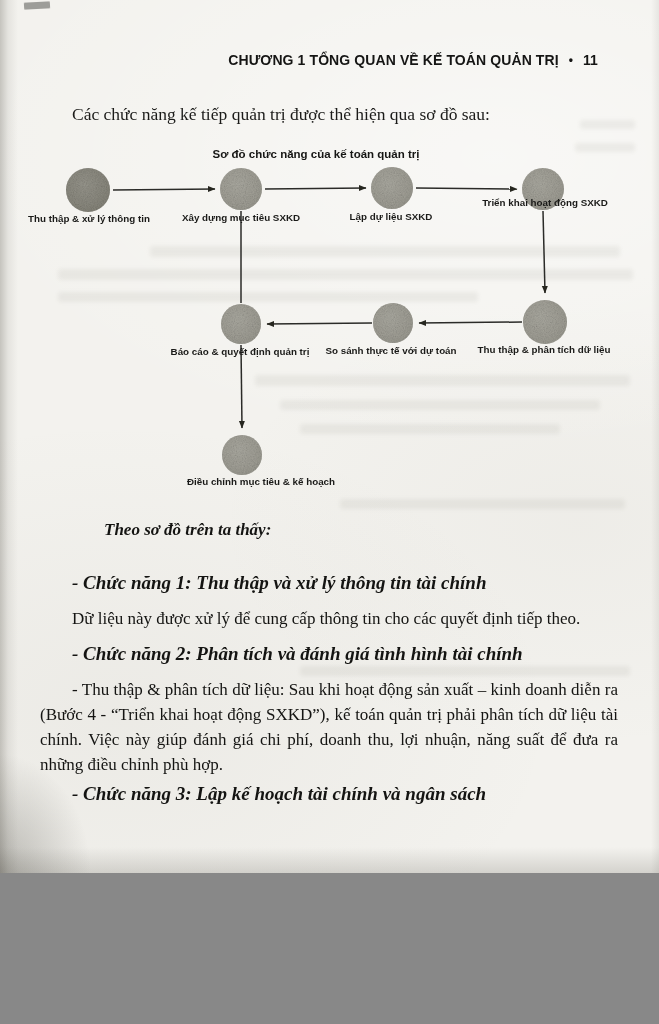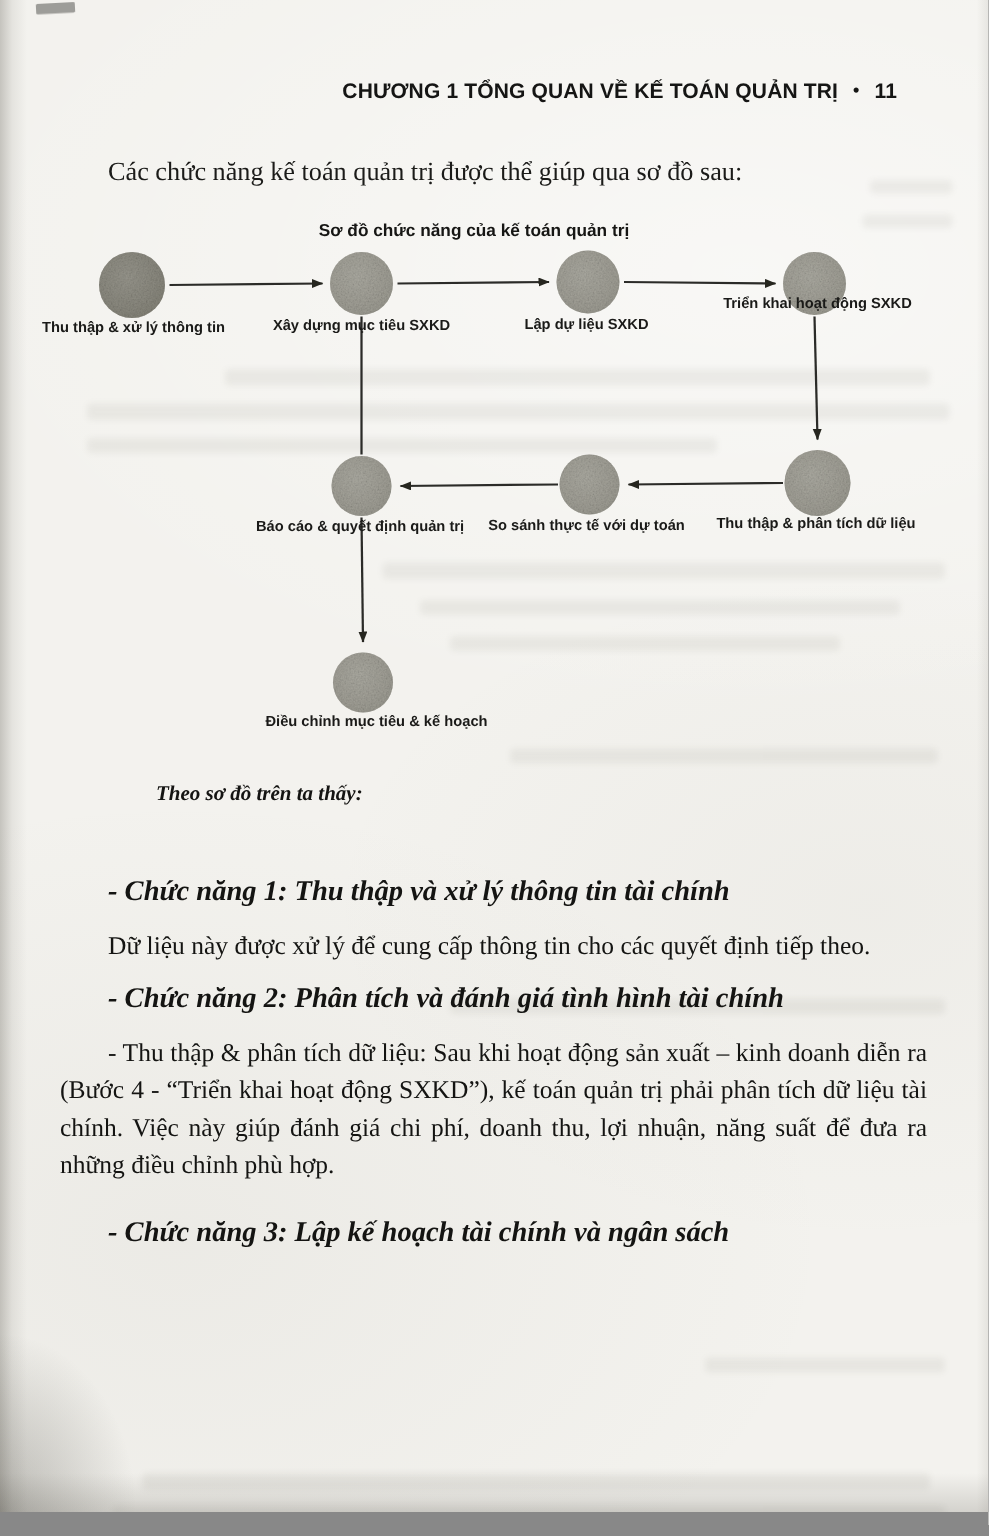--- a/index.html
+++ b/index.html
@@ -1,17 +1,17 @@
 <!DOCTYPE html>
 <html><head>
 <meta charset="utf-8">
 <style>
   html,body{margin:0;padding:0;background:#888;}
   .page{
-    position:relative; width:659px; height:1008px; overflow:hidden;
+    position:relative; width:659px; height:873px; overflow:hidden;
     background:#f3f2ee;
     font-family:"Liberation Serif", serif;
     color:#1b1b19;
   }
   .page::before{
     content:""; position:absolute; inset:0; pointer-events:none;
     background:
       radial-gradient(900px 500px at 75% 18%, rgba(255,255,255,.45), transparent 60%),
       radial-gradient(620px 420px at 18% 82%, rgba(140,135,120,.07), transparent 70%),
       radial-gradient(520px 320px at 88% 60%, rgba(140,135,120,.05), transparent 70%);
@@ -49,27 +49,27 @@
   .node-label{
     position:absolute; transform:translateX(-50%); white-space:nowrap;
     font-family:"Liberation Sans", sans-serif; font-weight:700;
     font-size:9.8px; color:#1a1a18;
   }
 
   .body-text{
     position:absolute; left:40px; top:517px; width:578px;
     font-size:17px; line-height:25px; text-align:justify; color:#141412;
   }
-  .body-text .lead{font-weight:700; font-style:italic; font-size:14px;
-    margin:0 0 40px 32px; text-align:left;}
+  .body-text .lead{font-weight:700; font-style:italic; font-size:17px;
+    margin:0 0 28px 32px; text-align:left;}
   .body-text h3{font-weight:700; font-style:italic; font-size:19px;
     margin:0 0 11px 32px; text-align:left;}
   .body-text p{margin:0 0 14px; text-indent:32px;}
   .body-text p.p2{margin-bottom:10px;}
-  .body-text p.p3{margin-bottom:20px;}
+  .body-text p.p3{margin-bottom:4px;}
   .body-text p.p4{margin-bottom:0;}
 </style>
 </head>
 <body>
 
 <div class="page">
 
   <div class="edge-left"></div>
   <div class="edge-right"></div>
   <div class="edge-bottom"></div>
@@ -87,21 +87,21 @@
   <div class="ghost" style="top:120px;left:580px;width:55px;height:9px"></div>
   <div class="ghost" style="top:143px;left:575px;width:60px;height:9px"></div>
   <div class="ghost" style="top:905px;left:470px;width:160px;height:10px"></div>
   <div class="ghost" style="top:982px;left:95px;width:525px;height:11px"></div>
   <div class="ghost" style="top:1004px;left:75px;width:555px;height:10px"></div>
 
   <div class="running-head">
     <span>CHƯƠNG 1 TỔNG QUAN VỀ KẾ TOÁN QUẢN TRỊ</span><span class="sep">•</span><span>11</span>
   </div>
 
-  <p class="intro">Các chức năng kế toán quản trị được thể giúp qua sơ đồ sau:</p>
+  <p class="intro">Các chức năng kế tiếp quản trị được thể hiện qua sơ đồ sau:</p>
 
   <section class="diagram">
     <div class="diagram-title">Sơ đồ chức năng của kế toán quản trị</div>
 
     <svg class="flow" viewBox="0 0 659 358">
       <defs>
         <radialGradient id="cg" cx="42%" cy="38%" r="72%">
           <stop offset="0%" stop-color="#b5b4ab"></stop>
           <stop offset="60%" stop-color="#a19f96"></stop>
           <stop offset="100%" stop-color="#8f8e84"></stop>
@@ -156,21 +156,21 @@
       </g>
     </svg>
 
     <div class="node-label" style="left:89px;top:73px">Thu thập &amp; xử lý thông tin</div>
     <div class="node-label" style="left:241px;top:72px">Xây dựng mục tiêu SXKD</div>
     <div class="node-label" style="left:391px;top:71px">Lập dự liệu SXKD</div>
     <div class="node-label" style="left:545px;top:57px">Triển khai hoạt động SXKD</div>
     <div class="node-label" style="left:240px;top:206px">Báo cáo &amp; quyết định quản trị</div>
     <div class="node-label" style="left:391px;top:205px">So sánh thực tế với dự toán</div>
     <div class="node-label" style="left:544px;top:204px">Thu thập &amp; phân tích dữ liệu</div>
-    <div class="node-label" style="left:251px;top:336px">Điều chỉnh mục tiêu &amp; kế hoạch</div>
+    <div class="node-label" style="left:261px;top:336px">Điều chỉnh mục tiêu &amp; kế hoạch</div>
   </section>
 
   <main class="body-text">
     <p class="lead">Theo sơ đồ trên ta thấy:</p>
 
     <h3>- Chức năng 1: Thu thập và xử lý thông tin tài chính</h3>
     <p class="p2">Dữ liệu này được xử lý để cung cấp thông tin cho các quyết định tiếp theo.</p>
 
     <h3>- Chức năng 2: Phân tích và đánh giá tình hình tài chính</h3>
     <p class="p3">- Thu thập &amp; phân tích dữ liệu: Sau khi hoạt động sản xuất – kinh doanh diễn ra (Bước 4 - “Triển khai hoạt động SXKD”), kế toán quản trị phải phân tích dữ liệu tài chính. Việc này giúp đánh giá chi phí, doanh thu, lợi nhuận, năng suất để đưa ra những điều chỉnh phù hợp.</p>

